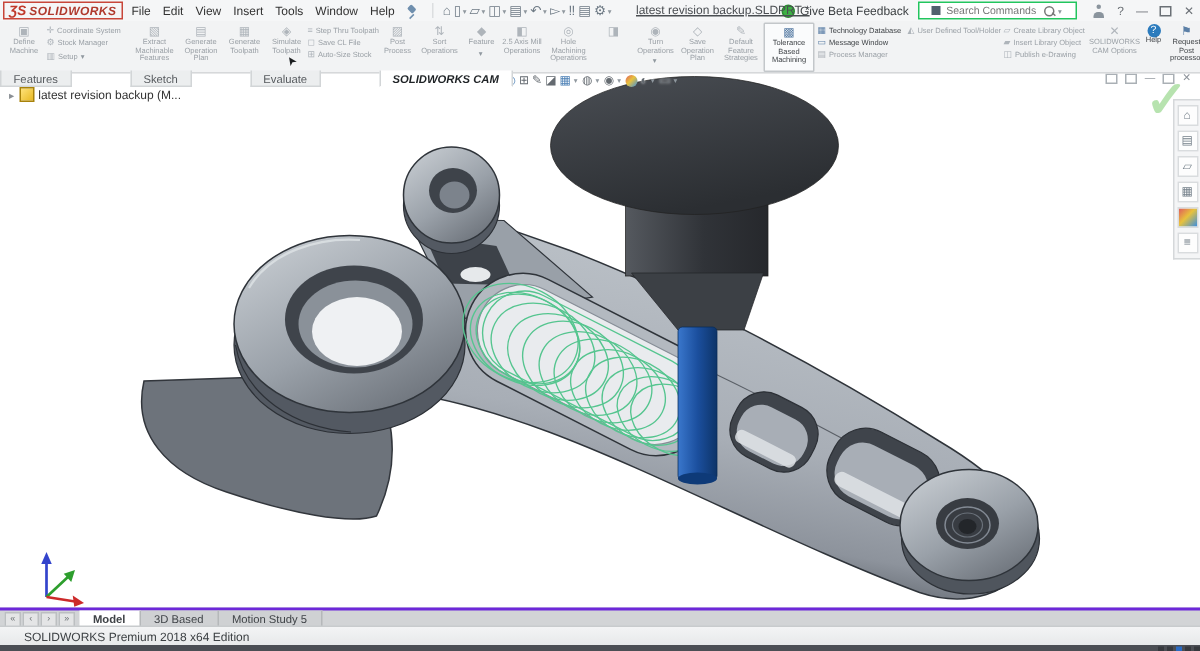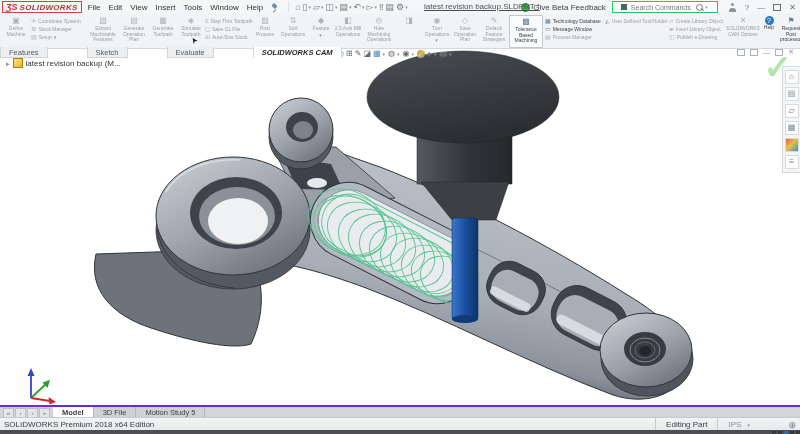--- a/index.html
+++ b/index.html
@@ -71,21 +71,21 @@
   
   .bottombar{position:absolute;top:405px;left:0;width:800px;height:12px;background:#d2d4d6;border-top:2px solid #6d28d9;
              display:flex;align-items:center;z-index:30;}
   .bnav{display:flex;align-items:center;gap:1px;padding:0 3px;}
   .bnav span{width:9px;height:9px;background:#e4e5e6;border:1px solid #bcbfc1;font-size:6px;line-height:8px;text-align:center;color:#6a6f73;}
   .btab{font-size:7.5px;padding:0 9px;line-height:12px;color:#3f4347;border-right:1px solid #b5b8ba;background:#cfd1d3;}
   .btab.active{background:#fff;font-weight:bold;}
   
   .statusbar{position:absolute;top:417px;left:0;width:800px;height:13px;background:linear-gradient(#f3f4f5,#e6e8e9);
              border-top:1px solid #c8cbcd;display:flex;align-items:center;font-size:8px;color:#3c4043;z-index:30;}
-  .sb-left{padding-left:4px;}
+  .sb-left{padding-left:16px;}
   .sb-right{margin-left:auto;display:flex;align-items:center;height:100%;}
   .sb-cell{border-left:1px solid #c8cbcd;padding:0 10px;display:flex;align-items:center;height:100%;}
   .sb-units{color:#8a8f94;}
   .globe{font-size:9px;color:#757a7f;margin:0 4px;}
   .sliver{position:absolute;top:430px;left:0;width:800px;height:4px;background:#4b4e54;z-index:30;display:flex;justify-content:flex-end;align-items:center;gap:2px;padding-right:6px;}
   .sliver span{width:4px;height:3px;background:#36393e;display:block;}
   .sliver .blue{background:#2a6bc4;}
   svg{position:absolute;top:0;left:0;}
   .tpth{fill:none;stroke:var(--toolpath,#55c58f);stroke-width:0.9;}
 </style>
@@ -467,36 +467,26 @@
   </div>
 
   <div class="bottombar">
     <div class="bnav">
       <span>«</span>
       <span>‹</span>
       <span>›</span>
       <span>»</span>
     </div>
     <div class="btab active">Model</div>
-    <div class="btab">3D File</div>
+    <div class="btab">3D Based</div>
     <div class="btab">Motion Study 5</div>
   </div>
 
   <div class="statusbar">
     <span class="sb-left">SOLIDWORKS Premium 2018 x64 Edition</span>
-    <div class="sb-right">
-      <div class="sb-cell">
-          <span>Editing Part</span>
-        </div>
-      <div class="sb-cell" style="width:46px">
-        <span class="sb-units">IPS</span>
-        <span class="qcaret" style="margin-left:6px">▾</span>
-      </div>
-      <span class="globe">⊕</span>
-    </div>
   </div>
   <div class="sliver">
     <span></span>
       <span></span>
       <span class="blue"></span>
       <span></span>
       <span></span>
   </div>
 </div>
 

